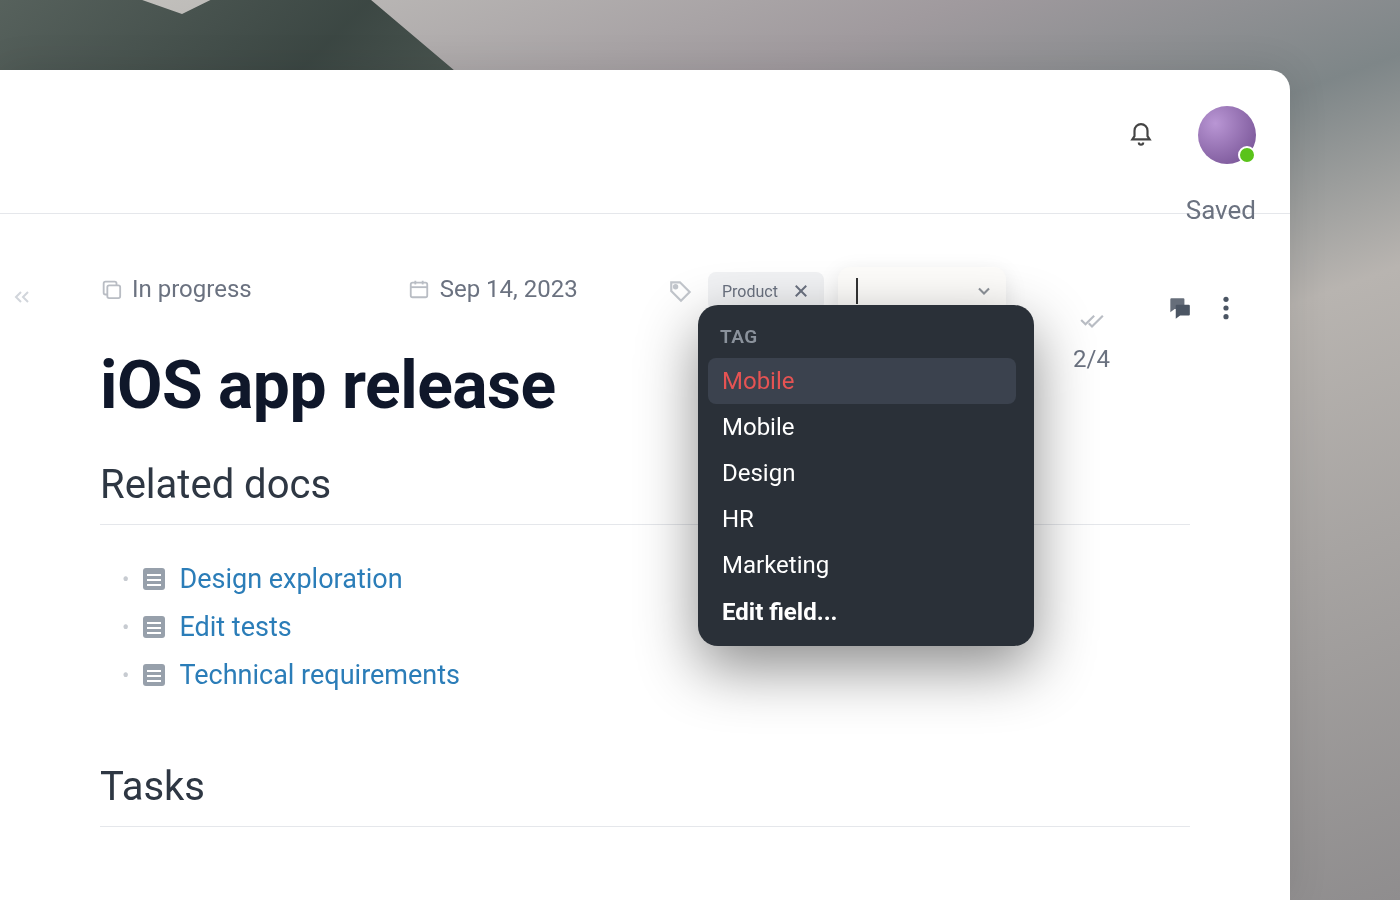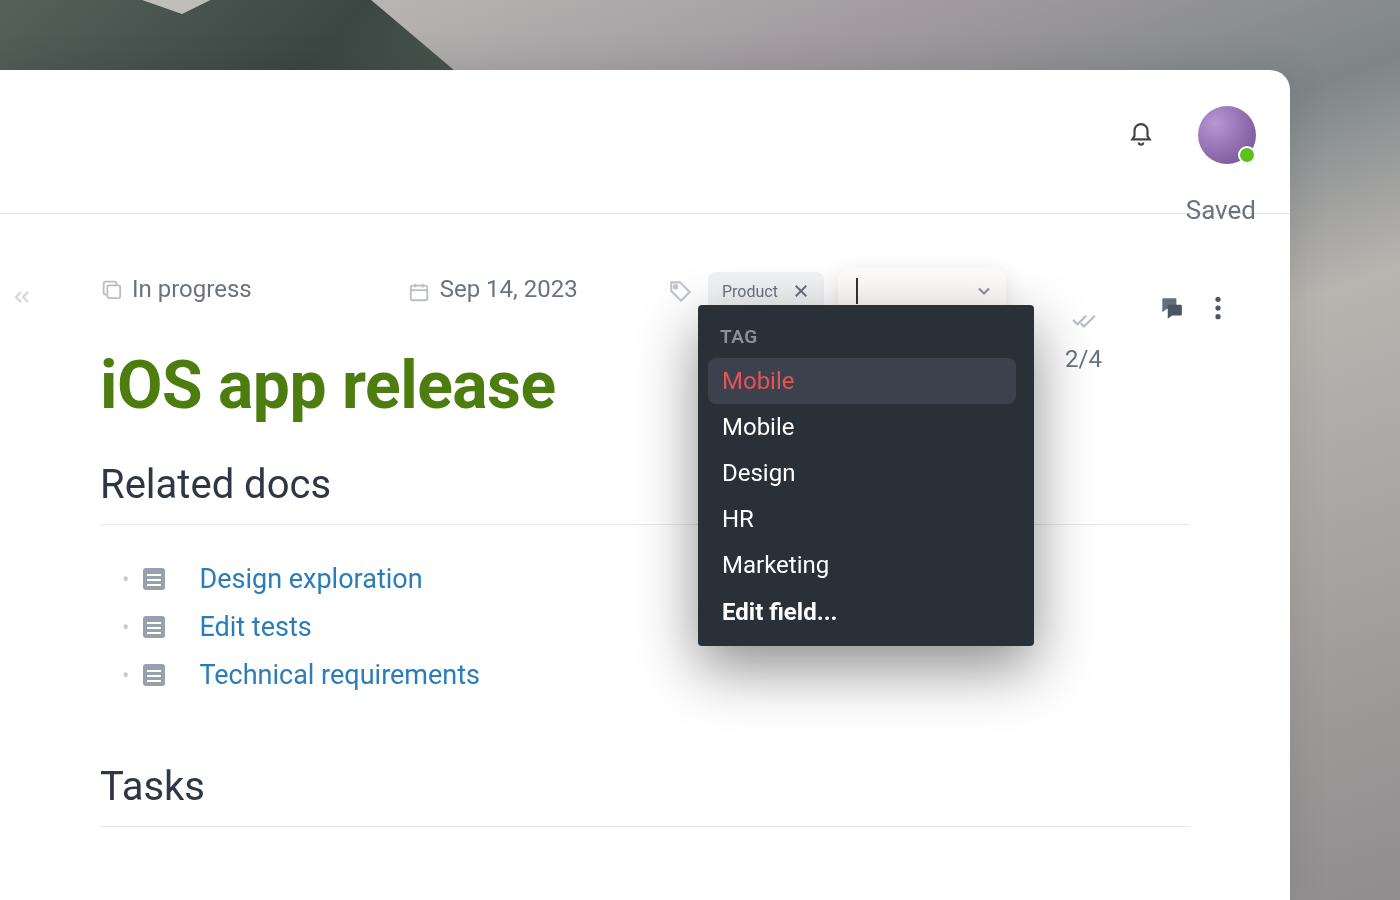--- a/index.html
+++ b/index.html
@@ -56,25 +56,25 @@
     position: absolute;
     top: 36px; right: 34px;
     display: flex; align-items: center; gap: 44px;
   }
   .bell-icon { width: 26px; height: 26px; color: #444; cursor: pointer; }
   .avatar { width: 58px; height: 58px; border-radius: 50%; background: radial-gradient(circle at 30% 30%, #b996d4, #6e4a8d); position: relative; cursor:pointer; }
   .avatar::after { content:''; position:absolute; right:0; bottom:0; width:14px; height:14px; background:#5ac31a; border:2px solid #fff; border-radius:50%; }
   .saved-status { position:absolute; top:125px; right:34px; font-size:26px; color:var(--text-muted); }
   
   .content { position:absolute; top:175px; left:100px; right:40px; bottom:0; }
-  .toolbar { position:absolute; top:30px; left:0; right:8px; display:flex; align-items:center; }
+  .toolbar { position:absolute; top:30px; left:0; right:0; display:flex; align-items:center; }
   .collapse-btn { position:absolute; left:-90px; top:40px; color:#d1d5db; cursor:pointer; }
   .meta-item { display:flex; align-items:center; gap:10px; color:var(--text-muted); font-size:24px; }
   .meta-status { }
-  .meta-date { margin-left: 156px; align-items: flex-end; }
+  .meta-date { margin-left: 156px; }
   .icon-gray { color:#b9bdc4; }
   .tag-area { position:absolute; left:568px; top:-8px; display:flex; align-items:center; gap:14px; }
   .tag-icon { color:#c2c6cc; }
   .tag-chip {
     background:#f1f2f4; border-radius:8px; padding:10px 14px;
     display:flex; align-items:center; gap:14px;
     color:var(--text-muted); font-size:16px; cursor:pointer;
   }
   .tag-chip .x { color:#6b7280; cursor:pointer; }
   .tag-input-box {
@@ -87,45 +87,45 @@
   }
   .caret { width:2px; height:26px; background:#333; animation: blink 1s step-end infinite; }
   @keyframes blink { 50% { opacity:0; } }
   .chev-down { color:#8d9299; cursor:pointer; }
   .progress-area { position:absolute; right:140px; top:32px; display:flex; align-items:center; gap:12px; color:var(--text-muted); font-size:24px;flex-direction:column; }
   .action-icons { position:absolute; right:20px; top:20px; display:flex; align-items:center; gap:30px; color:#4b5563; }
   .action-icons > * { cursor:pointer; }
   
   .doc-title {
     position:absolute; top:102px; left:0;
-    font-size:66px; font-weight:700; color:#4d7c0f;
+    font-size:66px; font-weight:700; color:#0f172a;
     letter-spacing:-0.5px;
   }
   
   .section-h2 {
     font-size:40px; font-weight:400; color:#2e3743;
     margin:0 0 6px 0; padding-bottom:10px;
   }
   .section-related { position:absolute; top:216px; left:0; right:60px; }
   .hr { height:1px; background:var(--border-light); margin-top:2px; }
   .doc-list { margin-top:30px; }
   .doc-list .row { display:flex; align-items:center; gap:14px; padding:8px 0 8px 22px; font-size:27px;}
   .bullet { color:#c7cbd1; font-size:22px; }
   .page-ico { width:22px; height:22px; background:#97a0ab; border-radius:3px; position:relative; flex-shrink:0;}
   .page-ico::before, .page-ico::after { content:''; position:absolute; left:4px; right:4px; height:2px; background:#fff; }
   .page-ico::before { top:6px; }
   .page-ico::after { top:11px; box-shadow: 0 5px 0 #fff; }
-  .doc-link { color:var(--link-blue); cursor:pointer;margin-left:20px; }
+  .doc-link { color:var(--link-blue); cursor:pointer; }
   .section-tasks { position:absolute; top:518px; left:0; right:60px;}
   
   .dropdown {
     position:absolute; top:60px; left:598px;
     width:336px;
     background:var(--bg-drop);
-    border-radius:4px;
+    border-radius:20px;
     padding:18px 18px 12px 10px;
     box-shadow:0 22px 60px rgba(0,0,0,0.45);
     z-index:10;
   }
   .dropdown .label {
     color:#8b929c; font-size:19px; font-weight:600; letter-spacing:0.5px;
     padding:2px 12px 10px 12px;
   }
   .dropdown .opt {
     padding:9px 14px; border-radius:8px;

